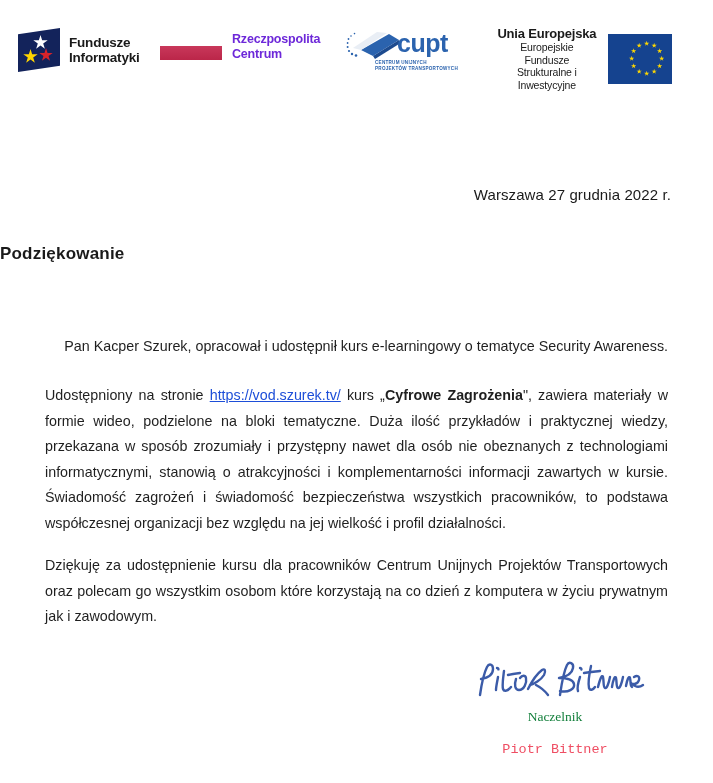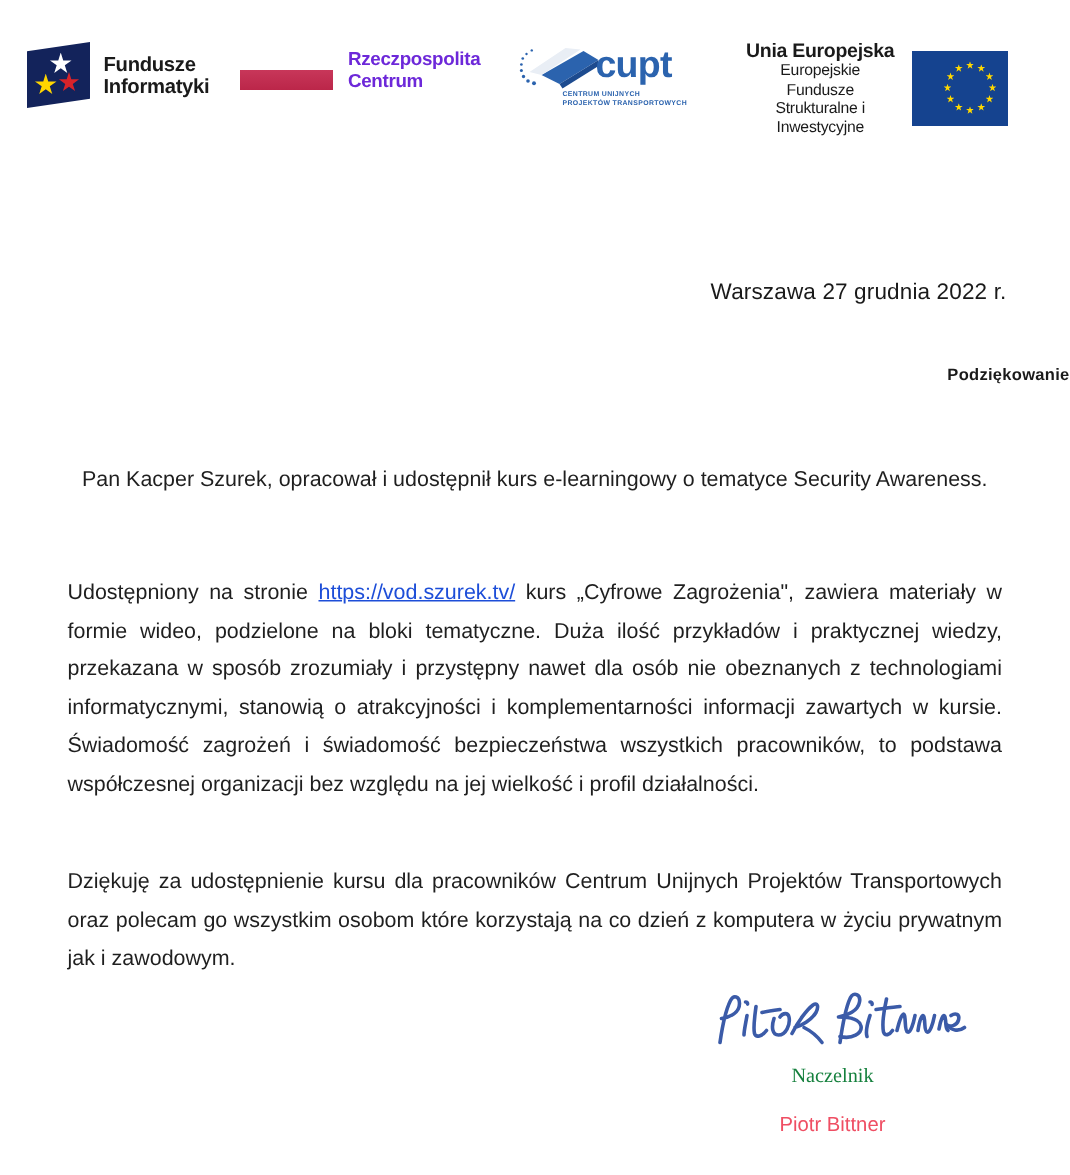--- a/index.html
+++ b/index.html
@@ -152,61 +152,61 @@
     font-size: 15px;
     color: #1a1a1a;
     letter-spacing: 0.1px;
     margin-top: 44px;
   }
   .doc-title {
     position: absolute;
     top: 244px;
     left: 0;
     width: 713px;
-    text-align: right;
-    font-weight: bold;
-    font-size: 11px;
+    text-align: left;
+    font-weight: bold;
+    font-size: 17px;
     letter-spacing: 0.2px;
     color: #1a1a1a;
   }
   .body-text {
     position: absolute;
     left: 45px;
     width: 623px;
     font-size: 14.3px;
     line-height: 25.5px;
     color: #1f1f1f;
   }
-  #para-1 { top: 308px; text-align: center; }
+  #para-1 { top: 334px; text-align: right; }
   #para-2 { top: 383px; text-align: justify; }
-  #para-3 { top: 576px; text-align: justify; }
+  #para-3 { top: 553px; text-align: justify; }
   .link {
     text-decoration: underline;
     color: #1d4ed8;
   }
-  .bold { font-weight: normal; }
+  .bold { font-weight: bold; }
 
   
   .signature-area {
     position: absolute;
     left: 430px;
     top: 655px;
     width: 250px;
     text-align: center;
   }
   .signature-svg { display: block; margin: 0 auto; }
   .stamp-text {
     font-family: "Liberation Serif", serif;
     color: #15803d;
     font-size: 13.5px;
     line-height: 16px;
     margin-top: 2px;
   }
   .stamp-name {
-    font-family: Liberation Sans, sans-serif;
+    font-family: Liberation Mono, monospace;
     color: #ef4e63;
     font-size: 13.5px;
     margin-top: 17px;
   }
 </style>
 </head>
 <body>
 
 <div class="logo-bar">
 

